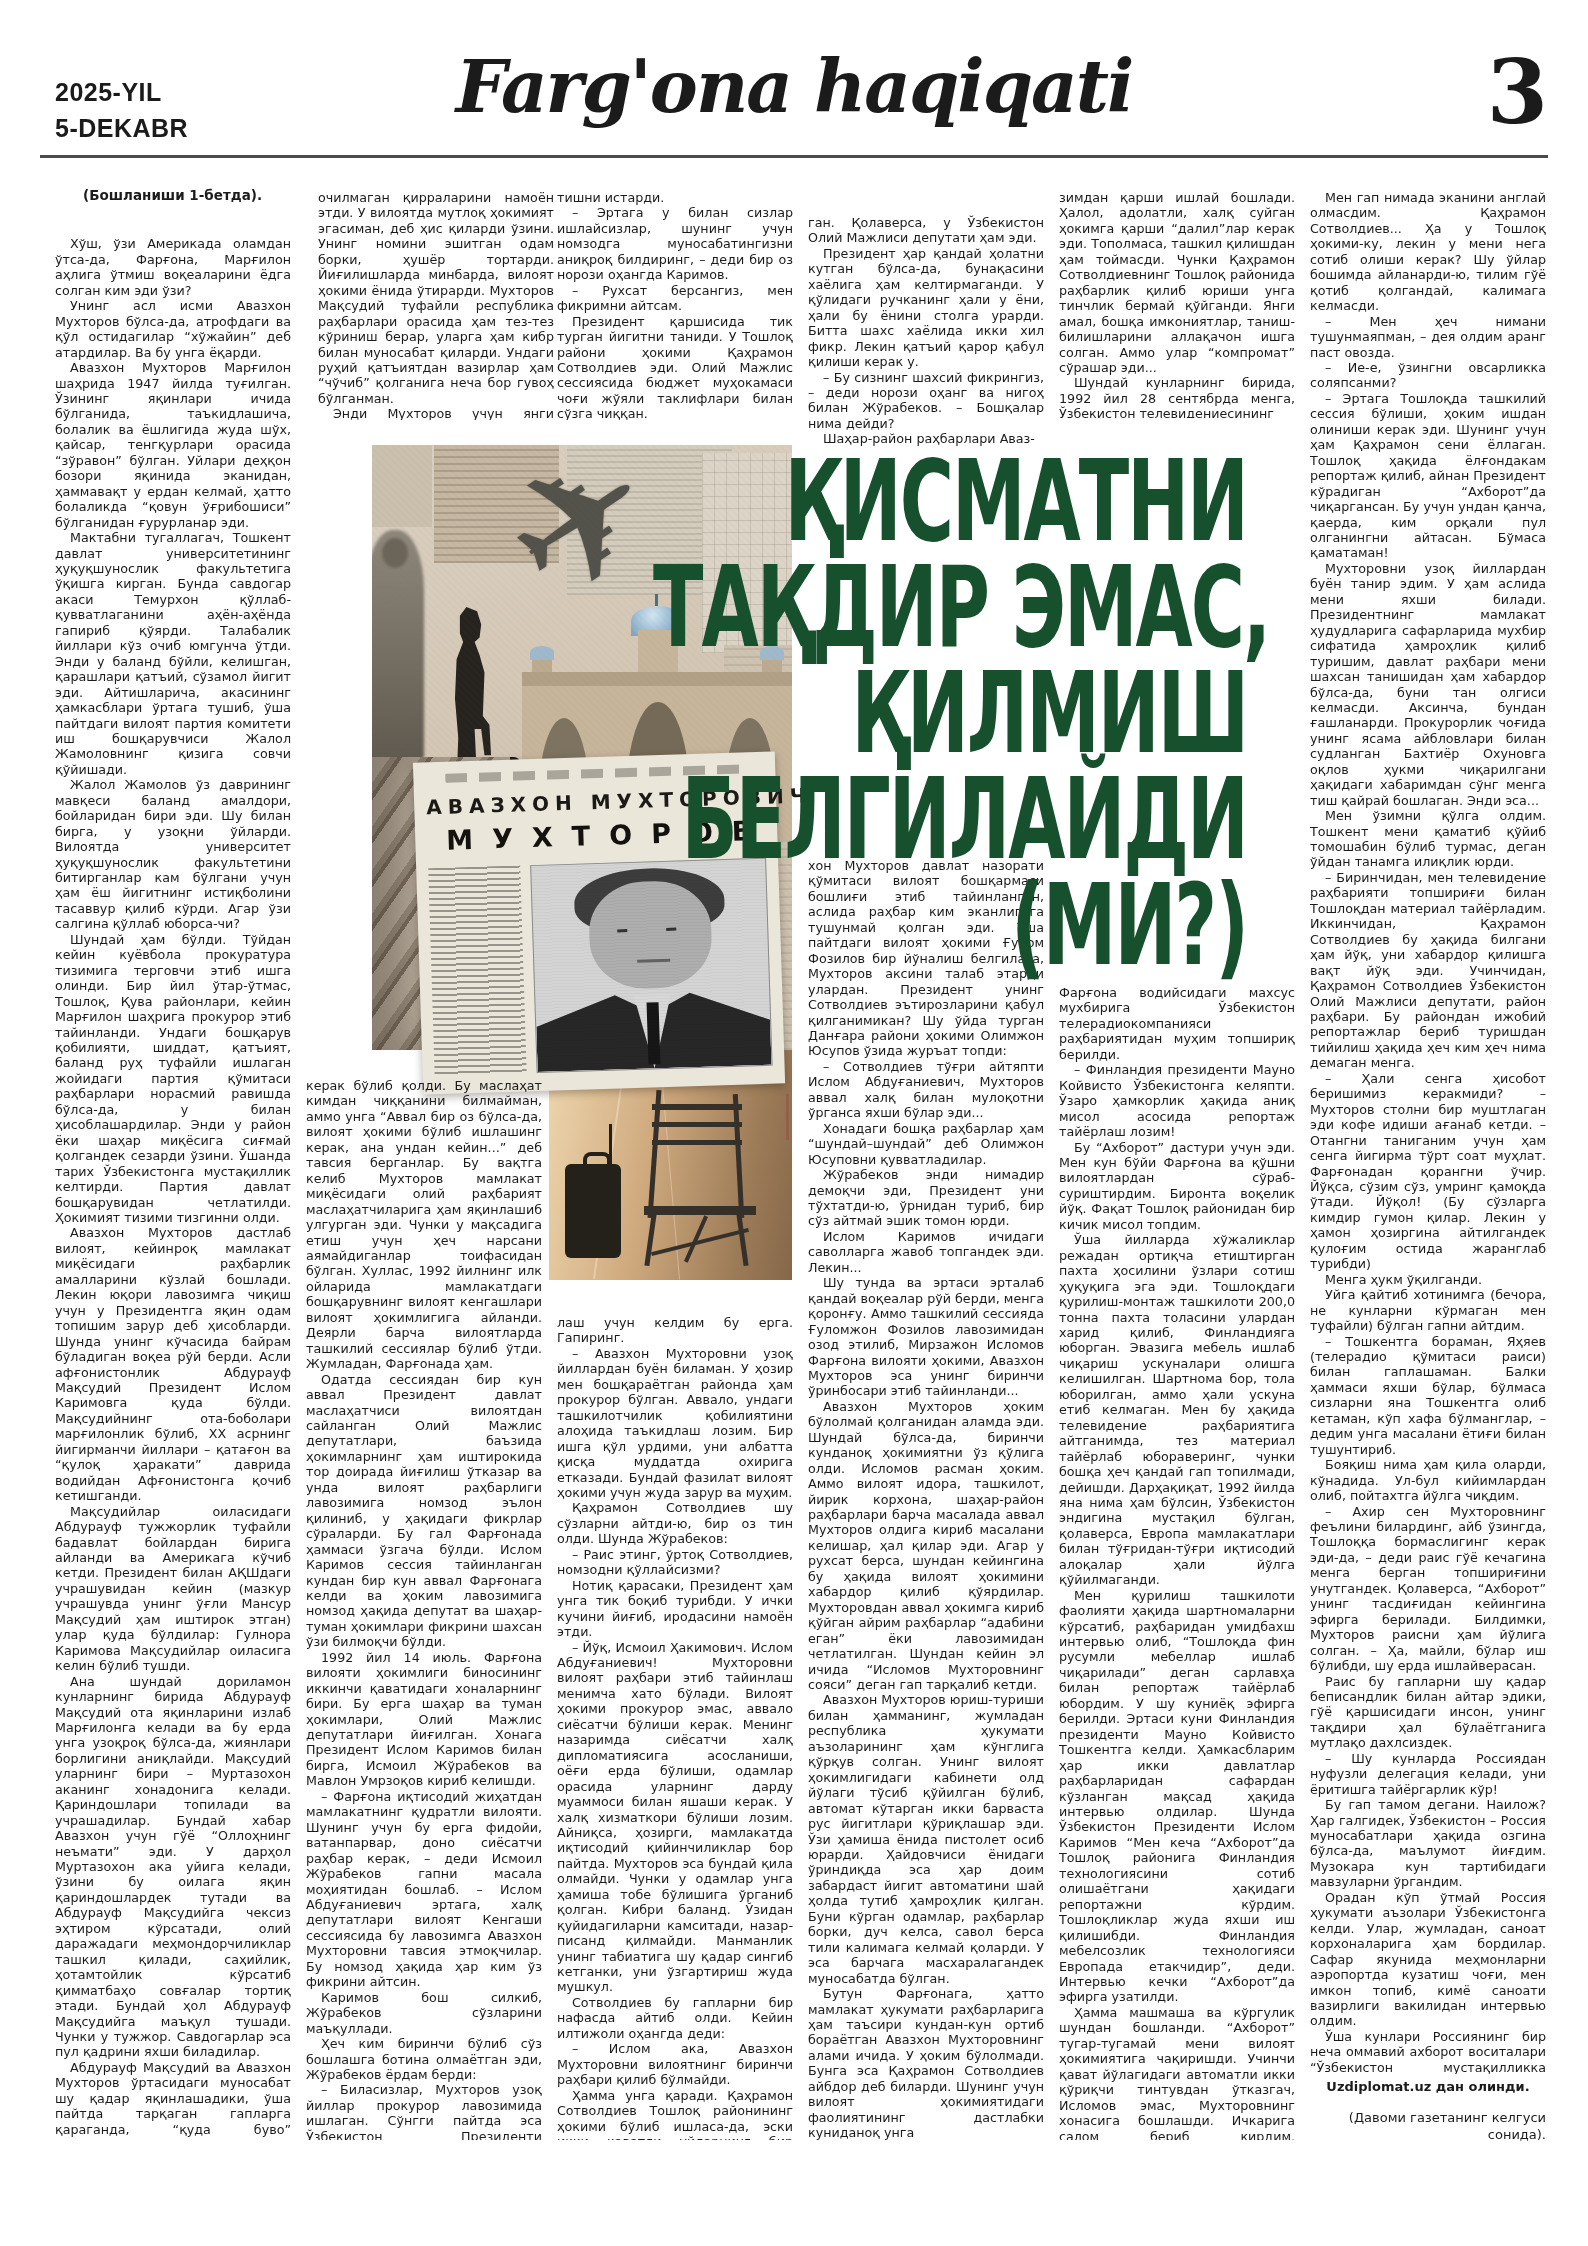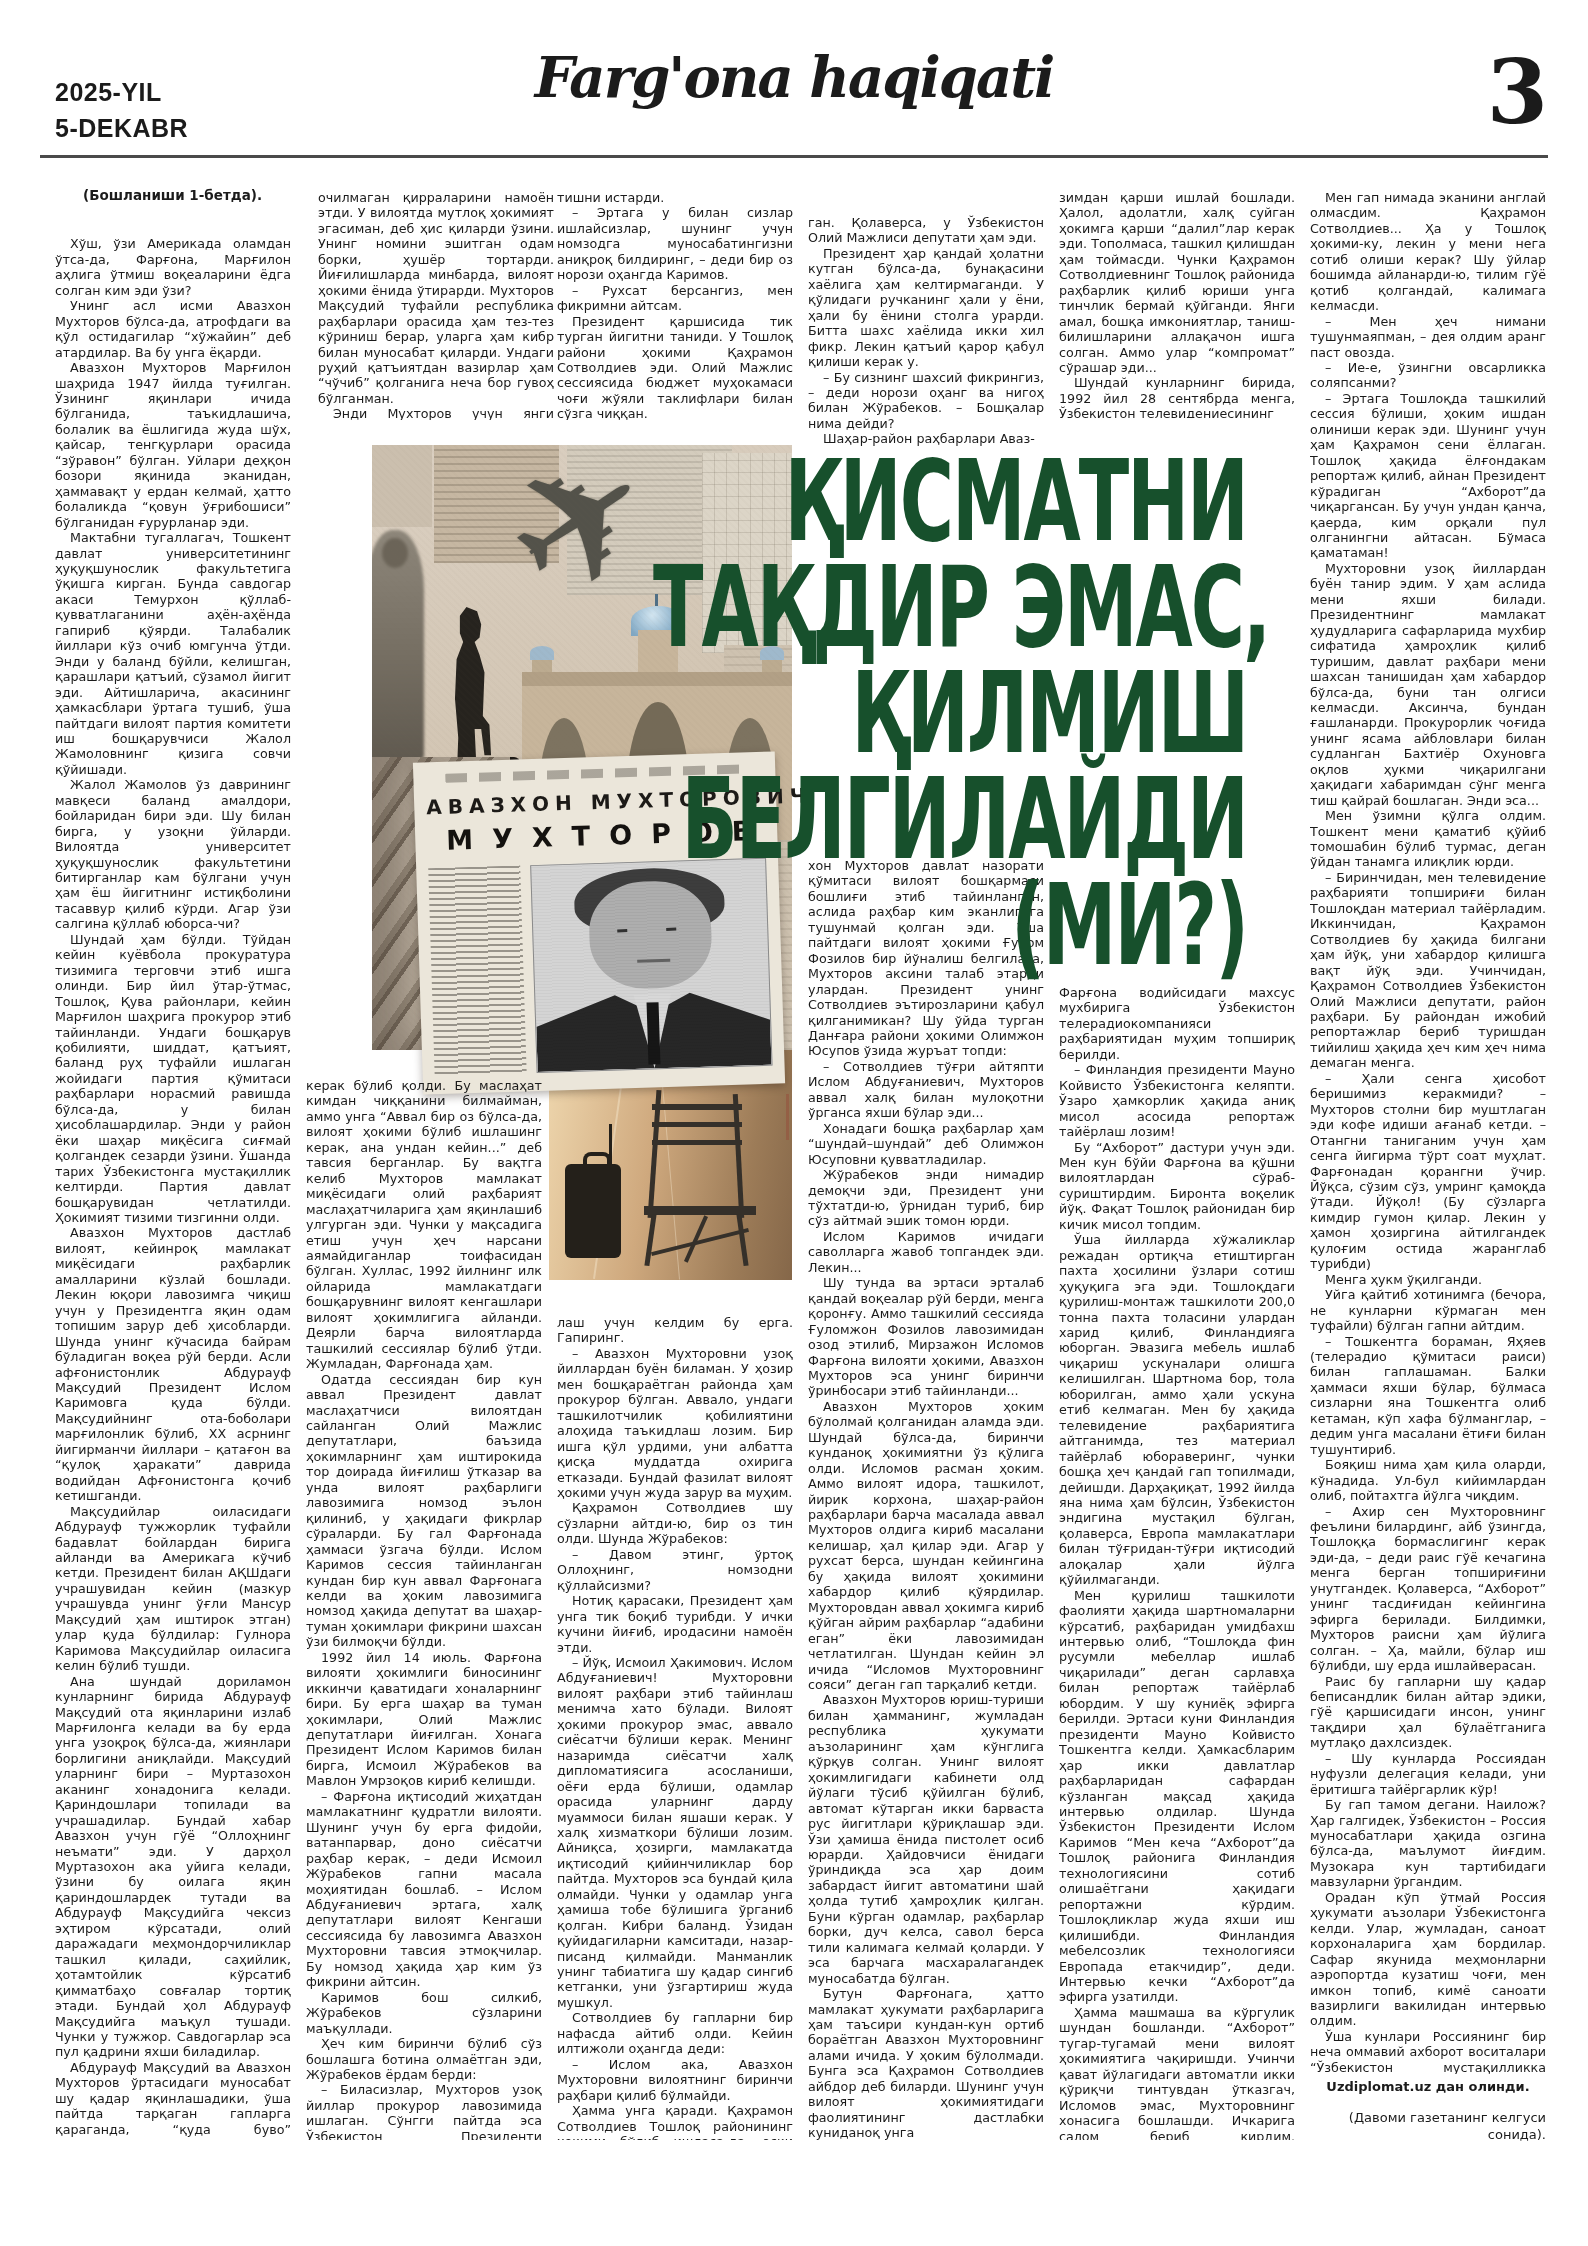--- a/index.html
+++ b/index.html
@@ -2,21 +2,21 @@
 <html lang="uz"><head>
 <meta charset="utf-8">
 <style>
   html,body{margin:0;padding:0;background:#e8e8e8;}
   .page{position:relative;width:1588px;height:2246px;background:#ffffff;overflow:hidden;
         font-family:"DejaVu Sans",sans-serif;color:#1b1b1b;margin:0 auto;}
   
   .date-block{position:absolute;left:55px;top:74px;font-family:"Liberation Sans",sans-serif;
     font-weight:800;font-size:25px;line-height:36px;letter-spacing:.5px;z-index:4;}
   .masthead{position:absolute;left:0;right:0;top:44px;text-align:center;
-    font-family:"DejaVu Serif",serif;font-style:italic;font-weight:600;font-size:56px;
+    font-family:"DejaVu Serif",serif;font-style:italic;font-weight:600;font-size:72px;
     letter-spacing:-2px;z-index:3;}
   .page-number{position:absolute;right:40px;top:48px;font-family:"DejaVu Serif",serif;
     font-weight:700;font-size:88px;line-height:88px;z-index:4;}
   .header-rule{position:absolute;left:40px;top:155px;width:1508px;height:3px;background:#4a4a4a;z-index:2;}
   
   .col{position:absolute;width:236px;overflow:hidden;font-size:12.7px;line-height:15.45px;
        text-align:justify;z-index:2;}
   .col p{margin:0;text-indent:15px;}
   .col.cont p:first-child{text-indent:0;}
   .cont-note{font-weight:700;text-indent:28px !important;margin-bottom:33px !important;font-size:13.5px;}
@@ -248,21 +248,21 @@
   <div class="col cont" style="left:557px;top:190px;height:230px;">
       <p>тишни истарди.</p>
       <p>– Эртага у билан сизлар ишлайсизлар, шунинг учун номзодга муносабатингизни аниқроқ билдиринг, – деди бир оз норози оҳангда Каримов.</p>
       <p>– Рухсат берсангиз, мен фикримни айтсам.</p>
       <p>Президент қаршисида тик турган йигитни таниди. У Тошлоқ райони ҳокими Қаҳрамон Сотволдиев эди. Олий Мажлис сессиясида бюджет муҳокамаси чоғи жўяли таклифлари билан сўзга чиққан.</p>
     </div>
   <div class="col cont" style="left:557px;top:1315px;height:825px;">
       <p>лаш учун келдим бу ерга. Гапиринг.</p>
       <p>– Авазхон Мухторовни узоқ йиллардан буён биламан. У ҳозир мен бошқараётган районда ҳам прокурор бўлган. Аввало, ундаги ташкилотчилик қобилиятини алоҳида таъкидлаш лозим. Бир ишга қўл урдими, уни албатта қисқа муддатда охирига етказади. Бундай фазилат вилоят ҳокими учун жуда зарур ва муҳим.</p>
       <p>Қаҳрамон Сотволдиев шу сўзларни айтди-ю, бир оз тин олди. Шунда Жўрабеков:</p>
-      <p>– Давом этинг, ўртоқ Оллоҳнинг, номзодни қўллайсизми?</p>
+      <p>– Раис этинг, ўртоқ Сотволдиев, номзодни қўллайсизми?</p>
       <p>Нотиқ қарасаки, Президент ҳам унга тик боқиб турибди. У ички кучини йиғиб, иродасини намоён этди.</p>
       <p>– Йўқ, Исмоил Ҳакимович. Ислом Абдуғаниевич! Мухторовни вилоят раҳбари этиб тайинлаш менимча хато бўлади. Вилоят ҳокими прокурор эмас, аввало сиёсатчи бўлиши керак. Менинг назаримда сиёсатчи халқ дипломатиясига асосланиши, оёғи ерда бўлиши, одамлар орасида уларнинг дарду муаммоси билан яшаши керак. У халқ хизматкори бўлиши лозим. Айниқса, ҳозирги, мамлакатда иқтисодий қийинчиликлар бор пайтда. Мухторов эса бундай қила олмайди. Чунки у одамлар унга ҳамиша тобе бўлишига ўрганиб қолган. Кибри баланд. Ўзидан қуйидагиларни камситади, назар-писанд қилмайди. Манманлик унинг табиатига шу қадар сингиб кетганки, уни ўзгартириш жуда мушкул.</p>
       <p>Сотволдиев бу гапларни бир нафасда айтиб олди. Кейин илтижоли оҳангда деди:</p>
       <p>– Ислом ака, Авазхон Мухторовни вилоятнинг биринчи раҳбари қилиб бўлмайди.</p>
       <p>Ҳамма унга қаради. Қаҳрамон Сотволдиев Тошлоқ районининг ҳокими бўлиб ишласа-да, эски икки қаватли уйларнинг бир хонали хонадонида оиласи билан камтарона яшар, ҳалол, адолатлилиги туфайли халқ меҳри ва ҳурматини қозонган инсон сифатида танил-</p>
     </div>
 
   <div class="col cont" style="left:808px;top:190px;height:262px;margin-top:25px;">
       <p>ган. Қолаверса, у Ўзбекистон Олий Мажлиси депутати ҳам эди.</p>
       <p>Президент ҳар қандай ҳолатни кутган бўлса-да, бунақасини хаёлига ҳам келтирмаганди. У қўлидаги ручканинг ҳали у ёни, ҳали бу ёнини столга урарди. Битта шахс хаёлида икки хил фикр. Лекин қатъий қарор қабул қилиши керак у.</p>

